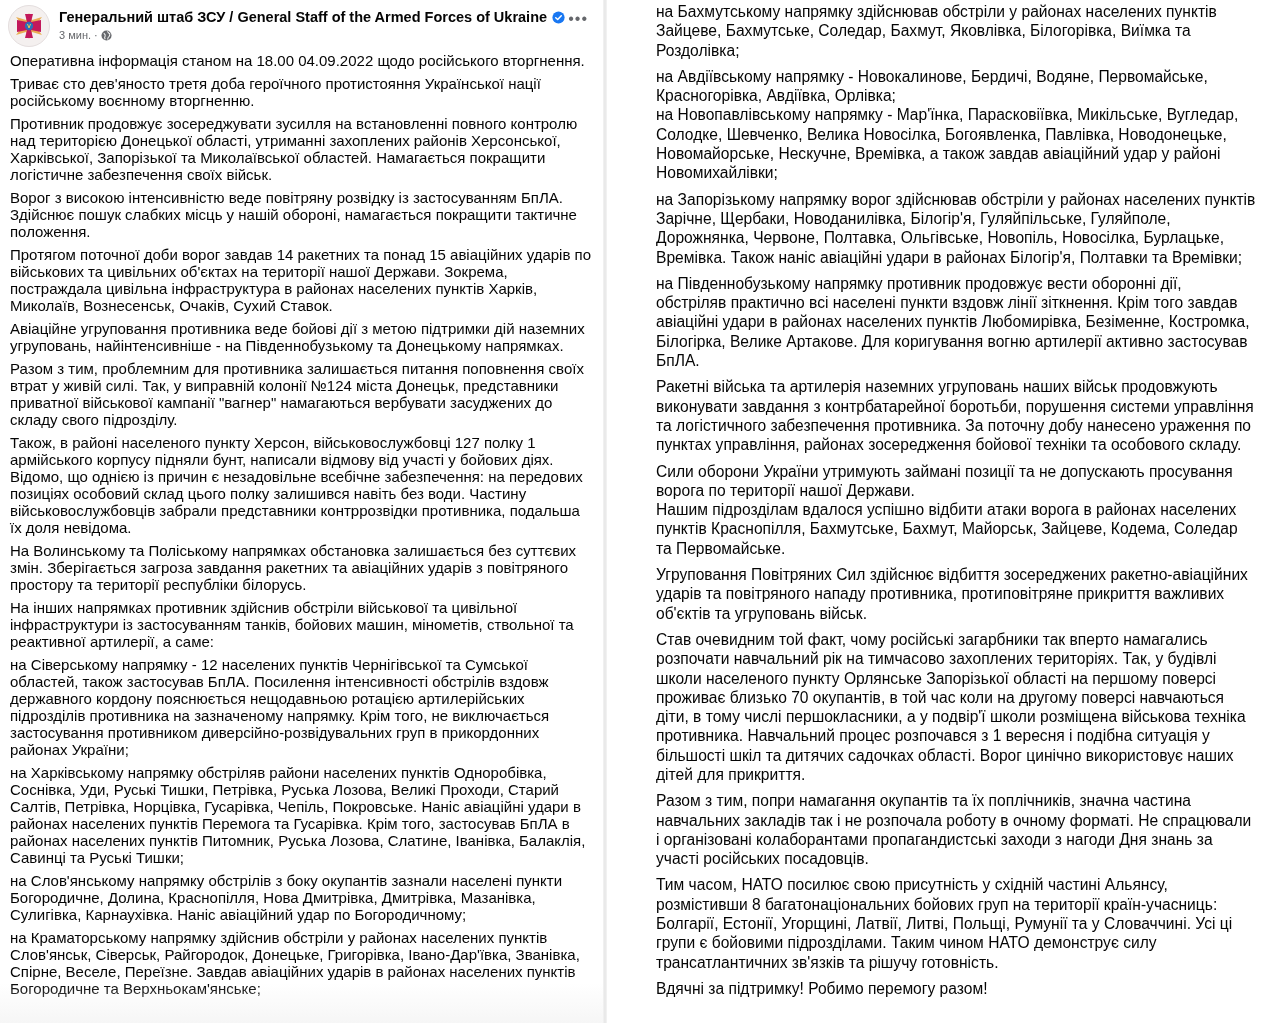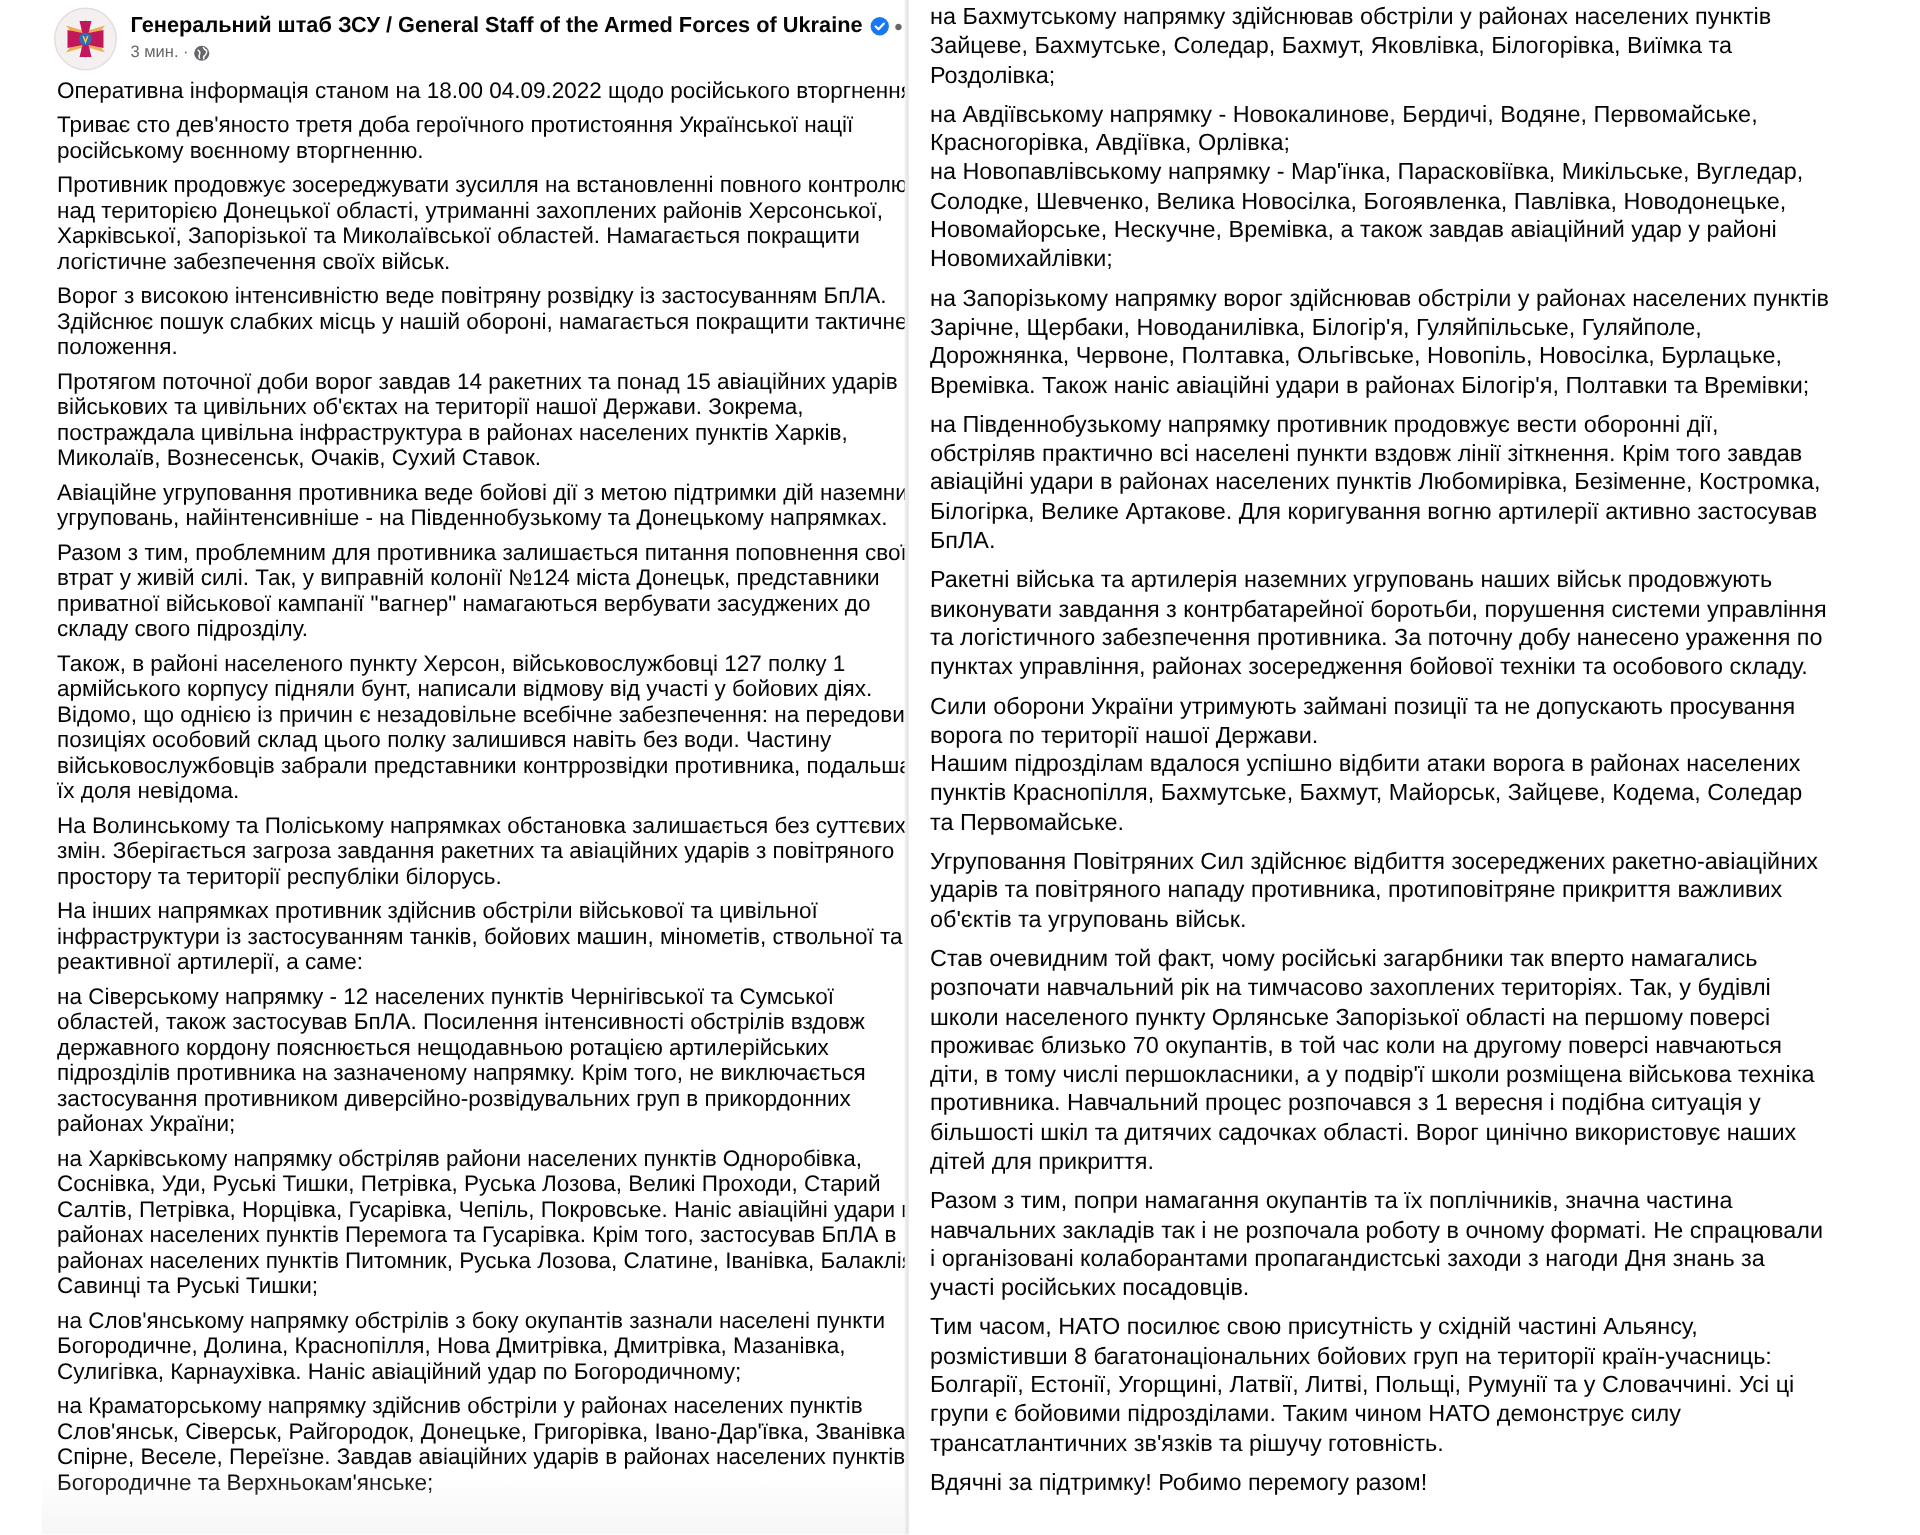--- a/index.html
+++ b/index.html
@@ -6,22 +6,22 @@
   body {
     width: 1280px; height: 1023px; overflow: hidden;
     background: #ffffff;
     font-family: "Liberation Sans", "DejaVu Sans", sans-serif;
     color: #050505;
     position: relative;
   }
   .col {
     position: absolute; top: 0; bottom: 0; overflow: hidden; background: #fff;
   }
-  .col-left { left: 0; width: 604px; margin-left: 28px; }
-  .col-right { left: 606px; width: 624px; }
+  .col-left { left: 0; width: 604px; }
+  .col-right { left: 642px; width: 624px; }
   .divider {
     position: absolute; left: 603px; top: 0; width: 4px; height: 1023px;
     background: linear-gradient(to right, #f3f3f3, #e6e6e6, #f5f5f5);
   }
   .col-left::after {
     content: ""; position: absolute; left: 0; right: 0; bottom: 0; height: 40px;
     background: linear-gradient(to bottom, rgba(255,255,255,0), rgba(240,240,240,0.6));
     pointer-events: none;
   }
   .post-header {

